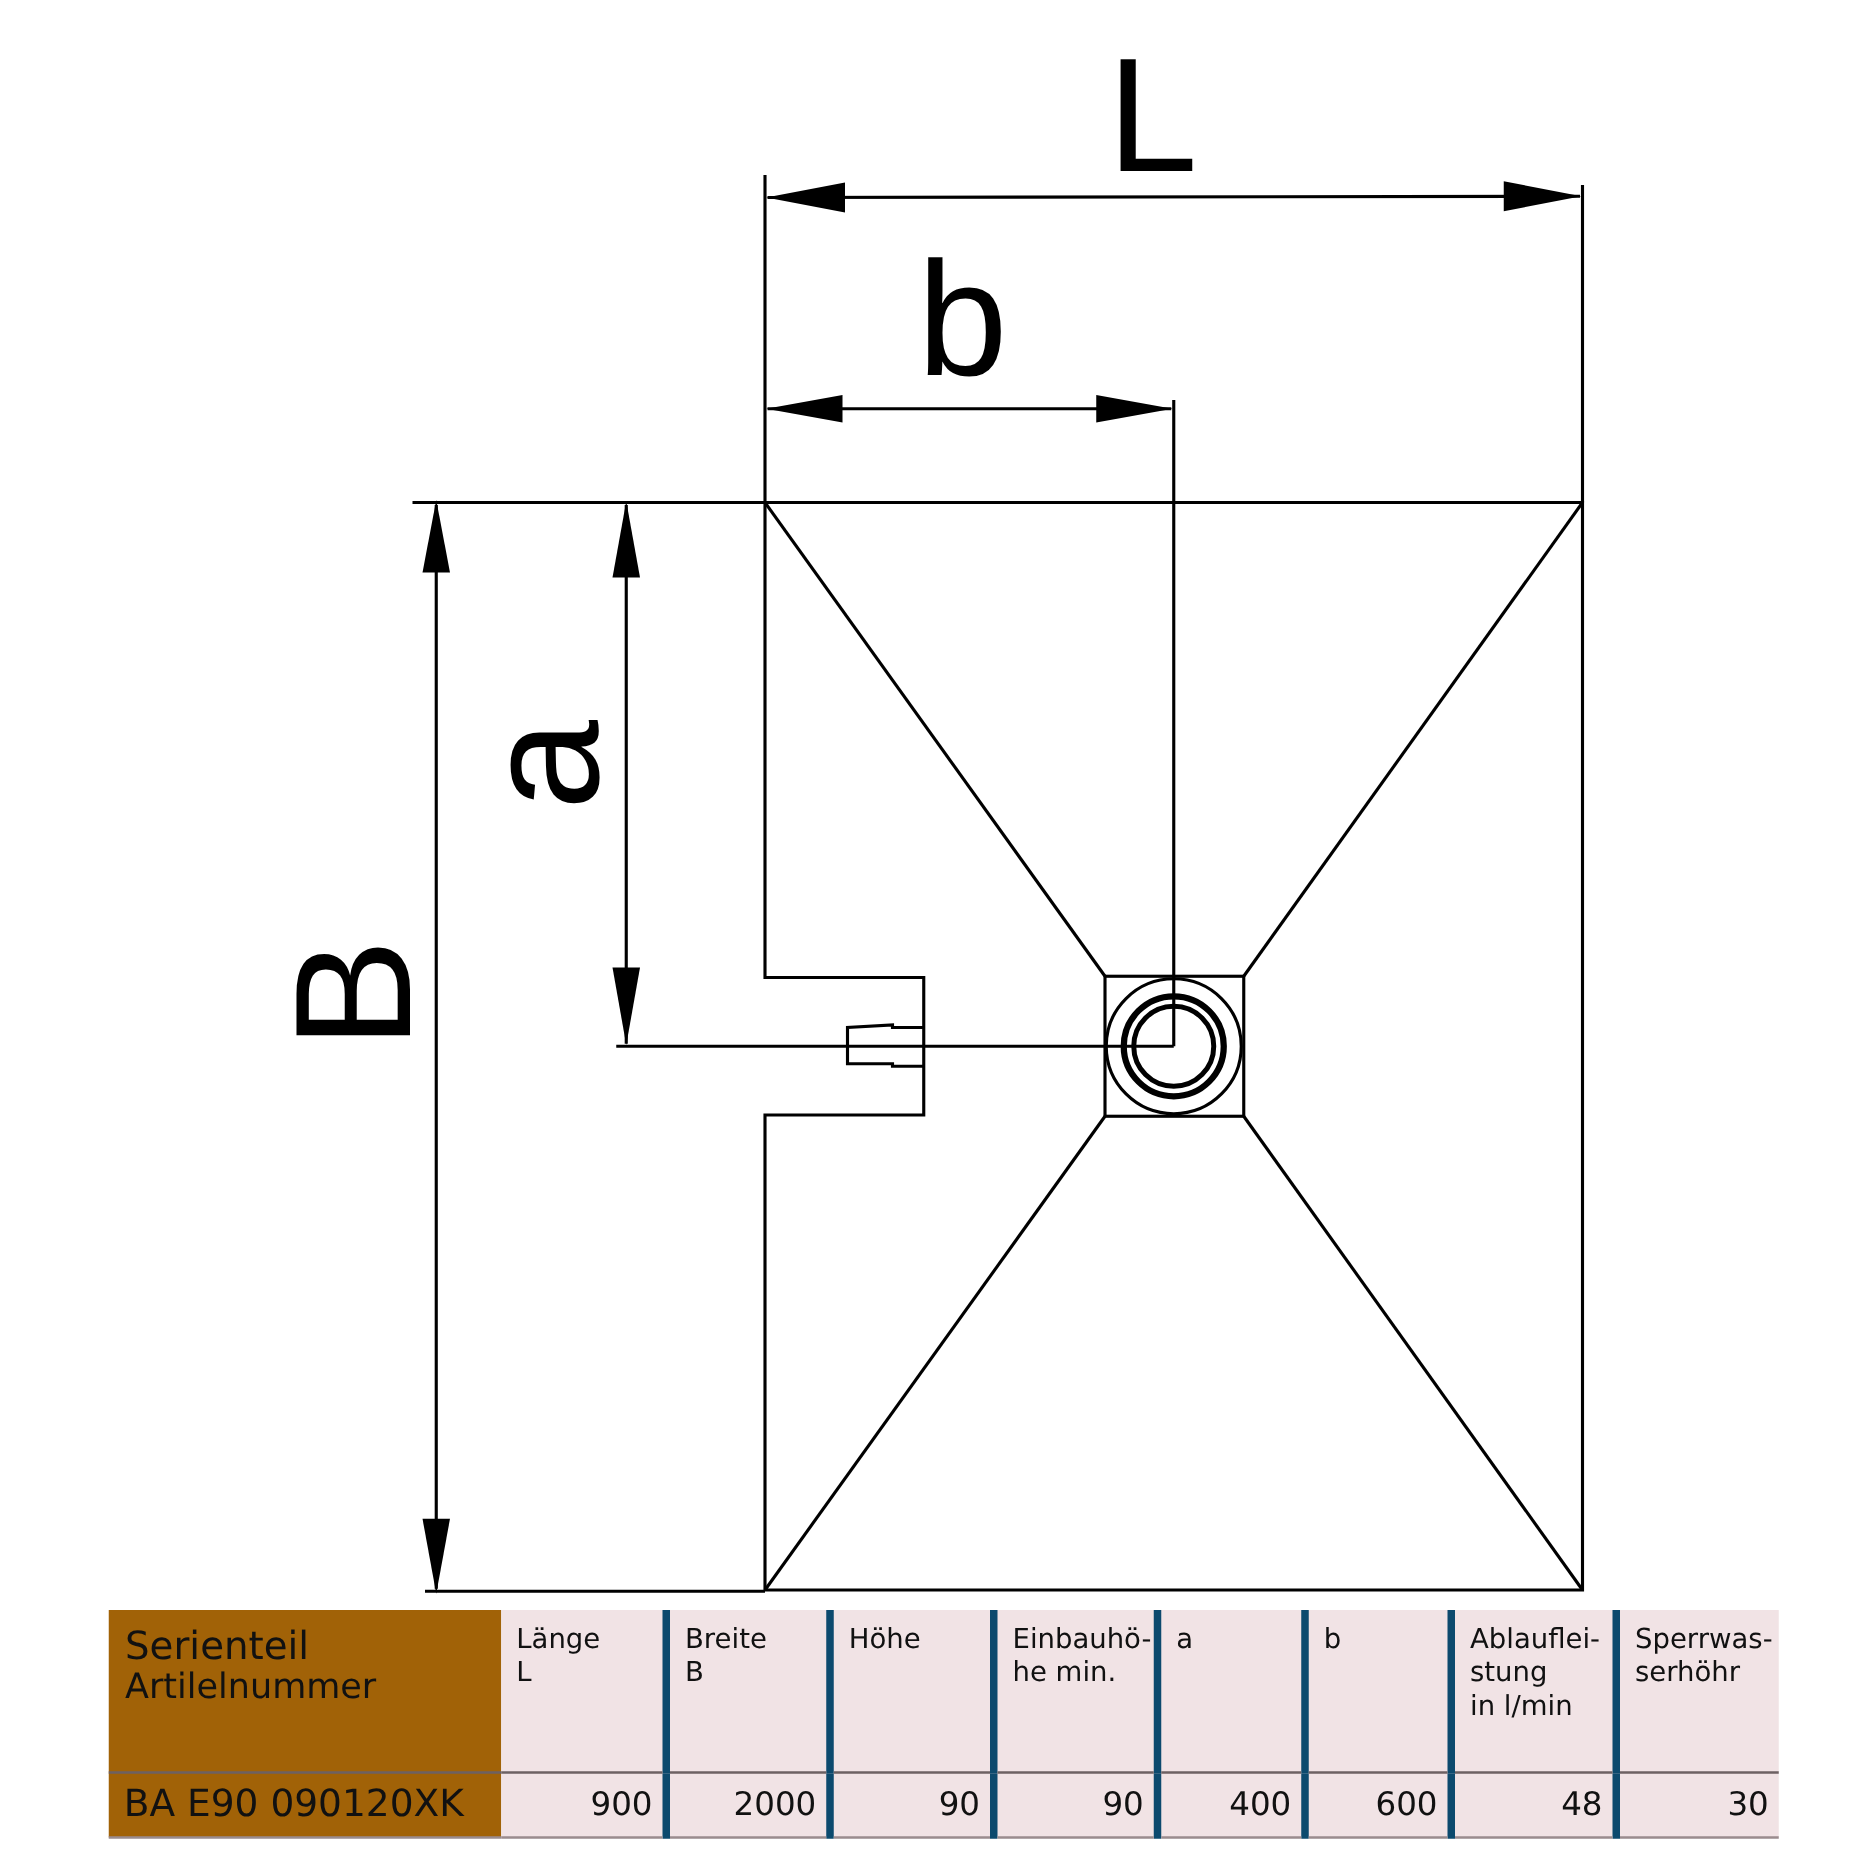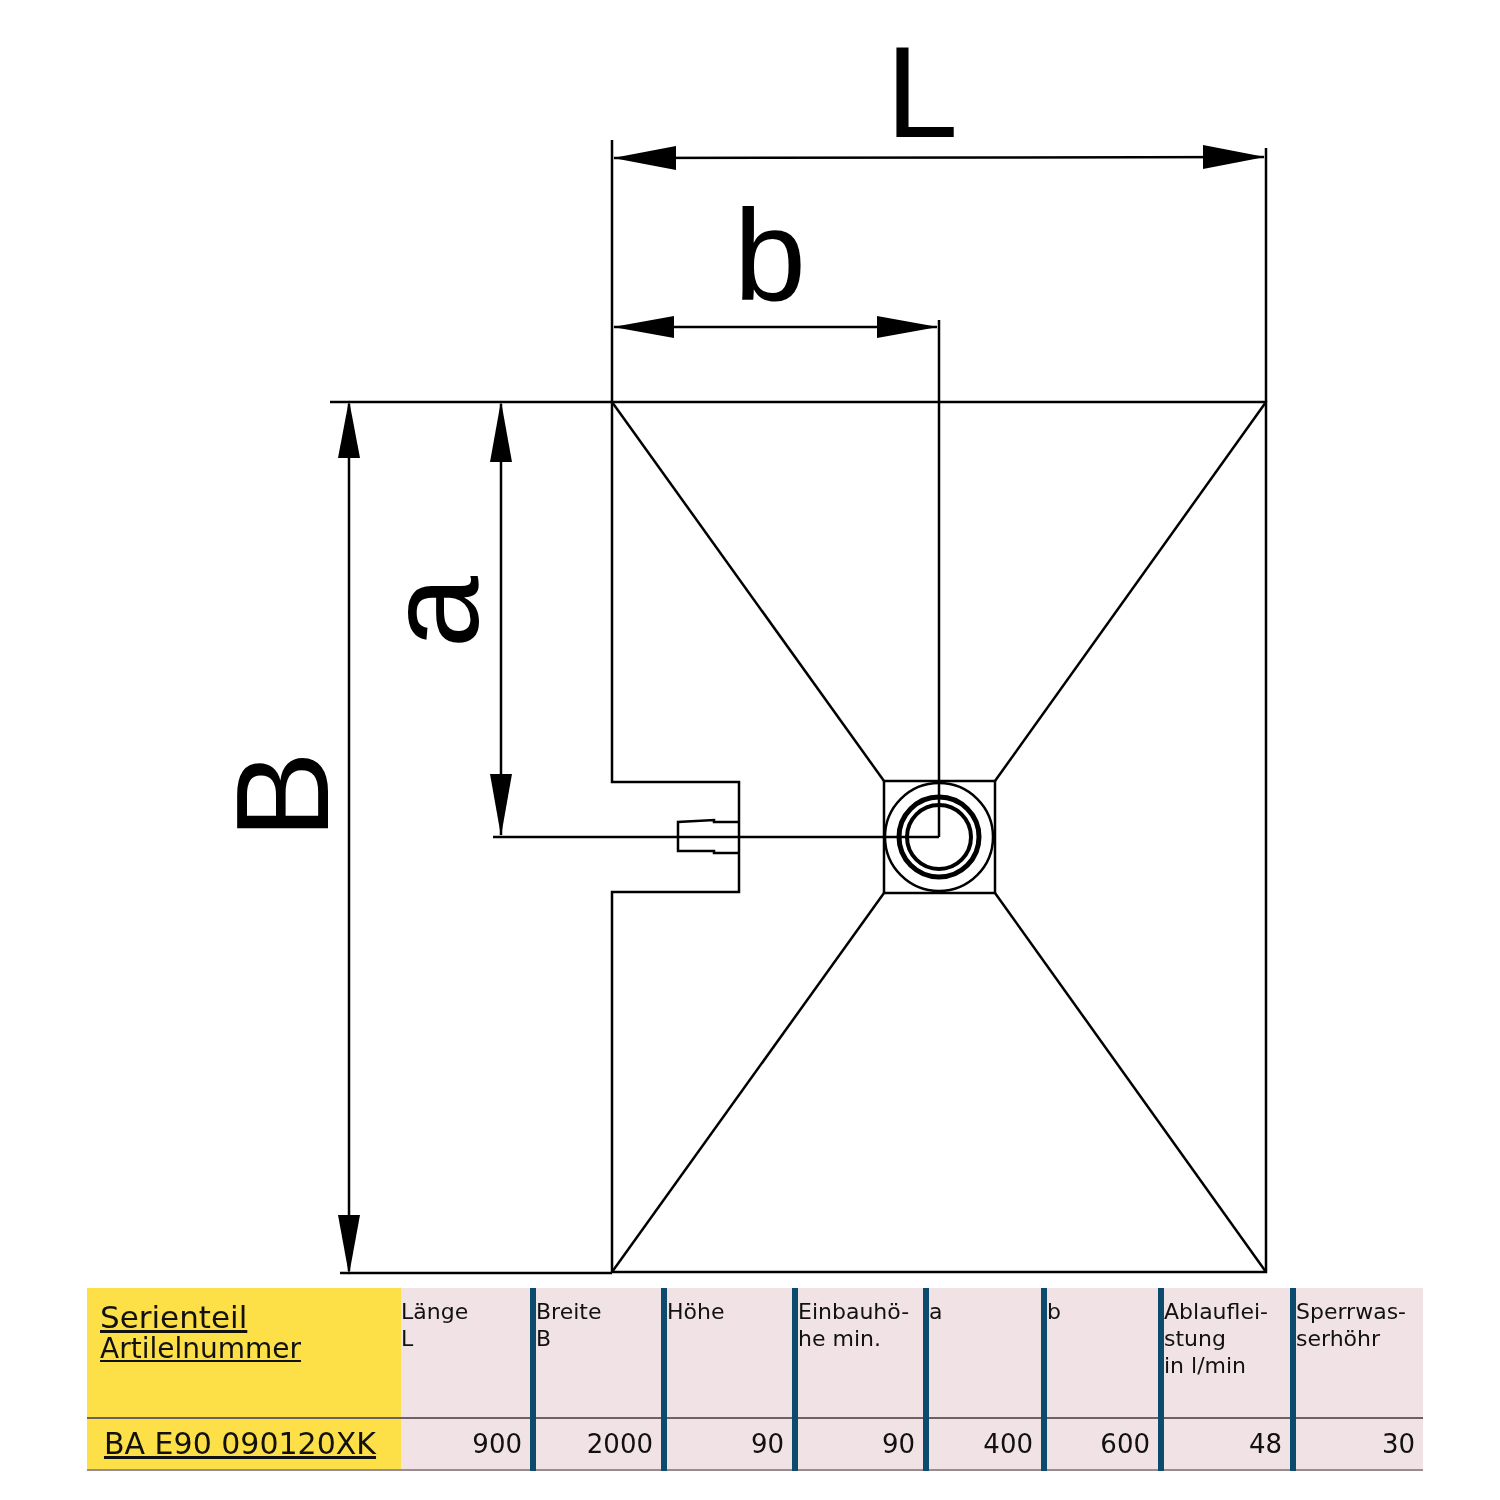--- a/index.html
+++ b/index.html
@@ -6,27 +6,27 @@
   body { width: 1500px; height: 1500px; position: relative; overflow: hidden; font-family: "DejaVu Sans", sans-serif; }
   #drawing { position: absolute; left: 0; top: 0; width: 1500px; height: 1500px; }
   .dim-label { font-family: "Liberation Sans", sans-serif; fill: #000; }
   #spec-table {
     position: absolute; left: 87px; top: 1288px; width: 1336px;
     border-collapse: collapse; table-layout: fixed;
     font-family: "DejaVu Sans", sans-serif; color: #111;
   }
   #spec-table td { padding: 0; vertical-align: top; background: #f1e3e5; }
   #spec-table td.sep { border-left: 6px solid #0c4a6e; }
-  #spec-table td.first { background: #fde047; text-decoration: underline; }
-  #spec-table tr.head td { height: 130px; font-size: 22px; line-height: 27px; padding-top: 10px; box-sizing: border-box; }
+  #spec-table td.first { background: #a16207; }
+  #spec-table tr.head td { height: 130px; font-size: 22px; line-height: 27px; padding-left: 12px; padding-top: 10px; box-sizing: border-box; }
   #spec-table tr.head td.first { padding-left: 13px; padding-top: 12px; }
   #spec-table tr.head td.first .t1 { font-size: 31px; line-height: 34px; display: block; }
   #spec-table tr.head td.first .t2 { font-size: 28px; line-height: 30px; display: block; }
   #spec-table tr.data td { height: 52px; font-size: 26px; line-height: 50px; text-align: right; padding-right: 8px; border-top: 2px solid #6d6163; border-bottom: 2px solid #9a8c8e; box-sizing: border-box; }
-  #spec-table tr.data td.first { text-align: center; padding-left: 0; font-size: 30px; }
+  #spec-table tr.data td.first { text-align: left; padding-left: 12px; font-size: 30px; }
   .ml { white-space: pre-line; display: block; }
 </style>
 </head>
 <body>
 
 <svg id="drawing" viewBox="0 0 1500 1500" xmlns="http://www.w3.org/2000/svg">
   <g stroke="#000" fill="none" stroke-width="2.5">
 
     <path d="M612,402 L1266,402 L1266,1272 L612,1272 L612,892 L739,892 L739,782 L612,782 Z"></path>
 

